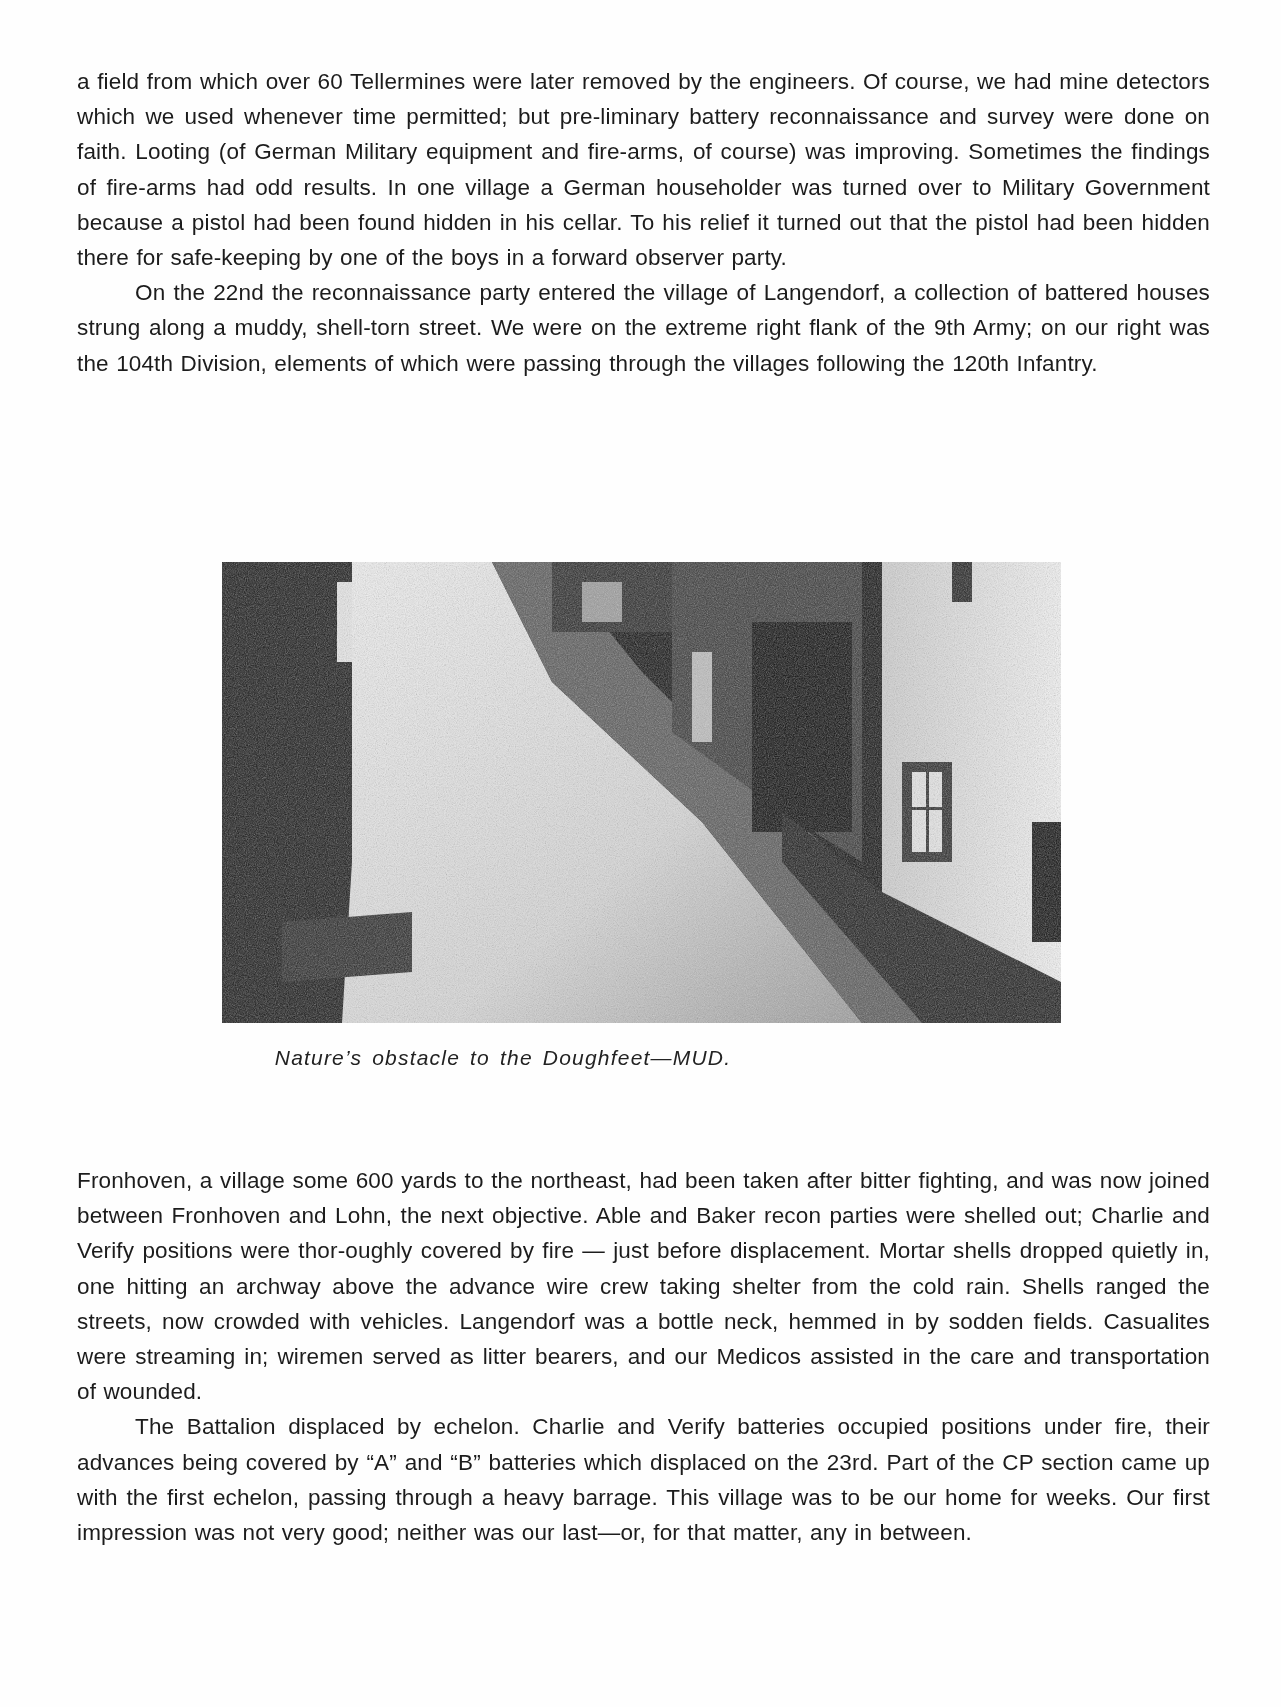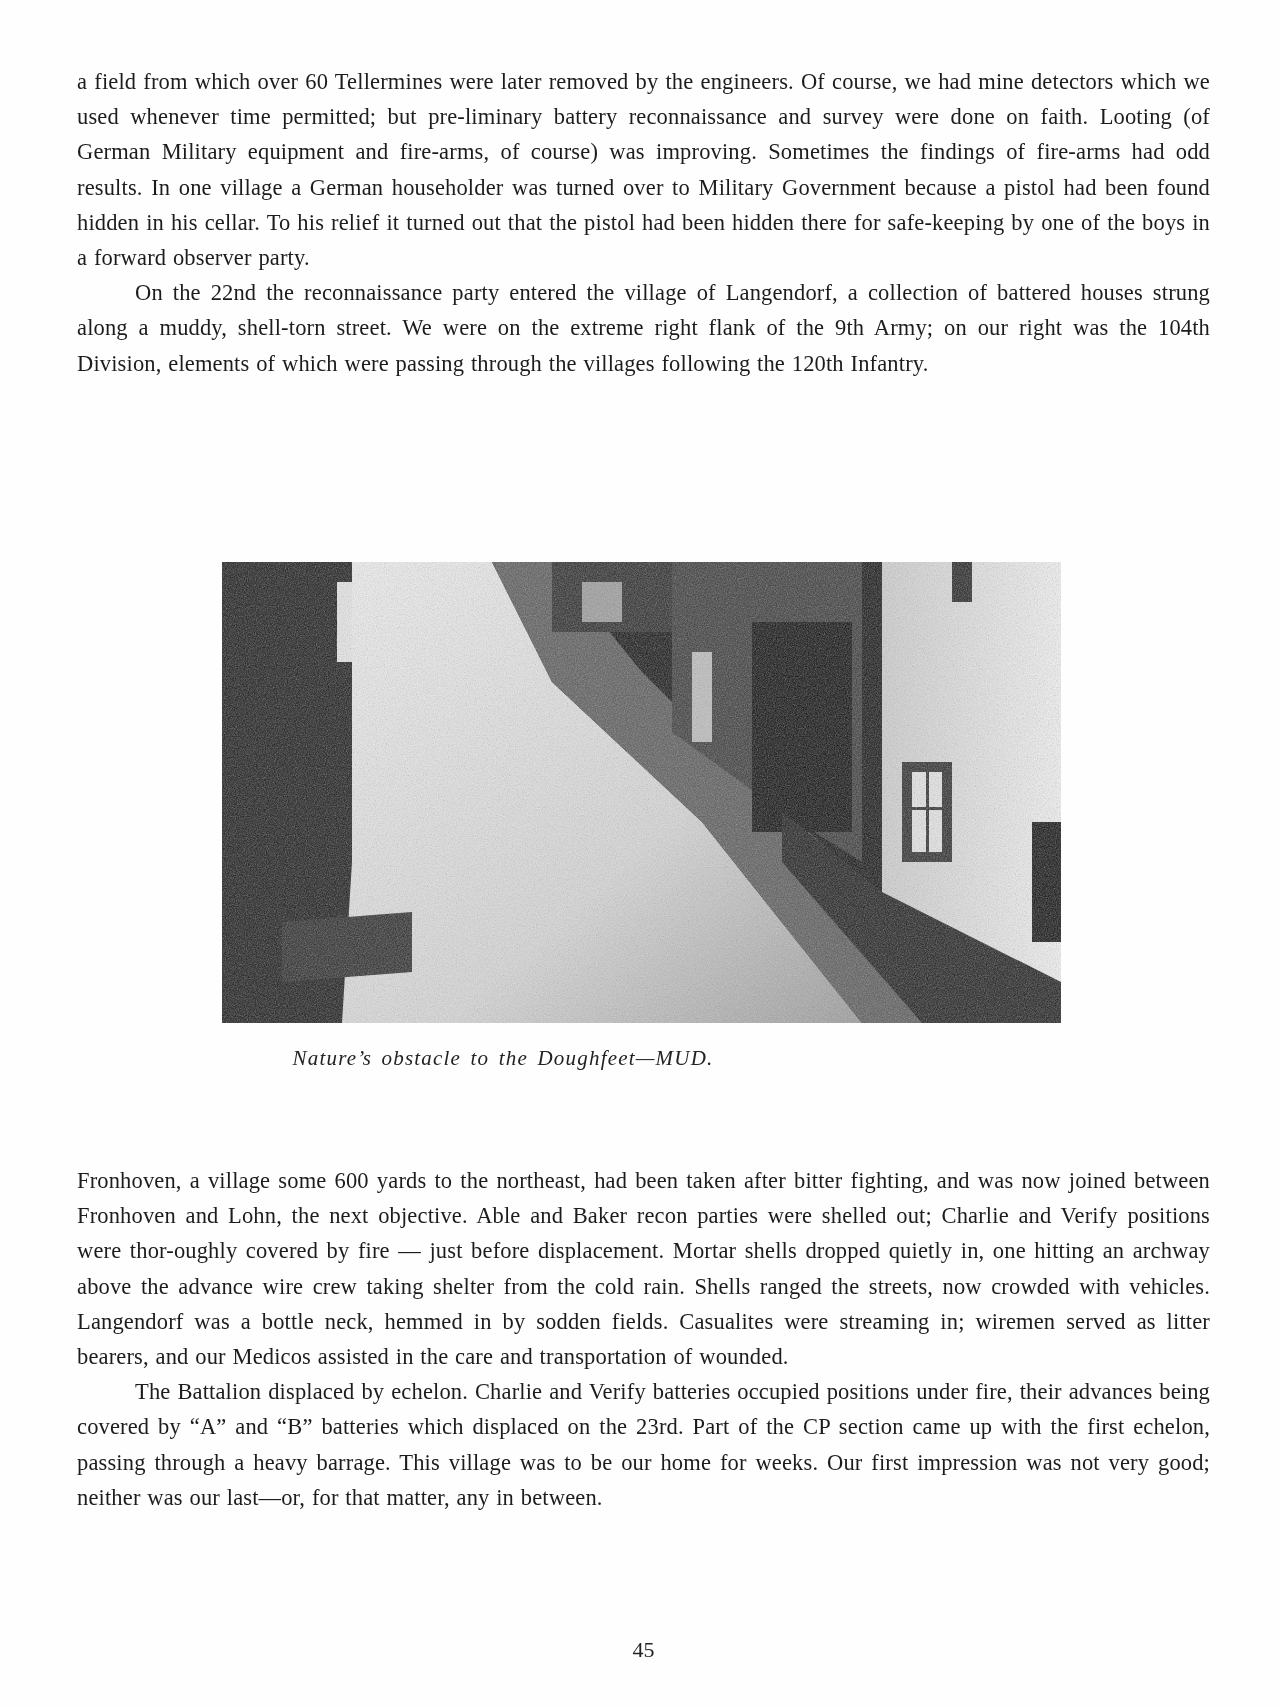--- a/index.html
+++ b/index.html
@@ -1,20 +1,20 @@
 <!DOCTYPE html>
 <html><head>
 <meta charset="utf-8">
 <style>
   html, body { margin: 0; padding: 0; background: #ffffff; }
   body { width: 1281px; height: 1707px; position: relative; overflow: hidden; }
   .page {
     position: absolute; left: 0; top: 0; width: 1281px; height: 1707px;
     background: #fefefe; color: #1c1c1c;
-    font-family: Liberation Serif, serif;
+    font-family: Liberation Sans, sans-serif;
   }
   .text-block {
     position: absolute; left: 77px; width: 1133px;
     font-size: 22.5px; line-height: 35.2px;
     text-align: justify; letter-spacing: 0.15px; word-spacing: 1px;
   }
   .text-block p { margin: 0; }
   .text-block p.indent { text-indent: 58px; }
   #block-top { top: 64px; }
   #block-bottom { top: 1163px; }
@@ -98,17 +98,14 @@
 
   <div class="caption">
     <span>Nature’s obstacle to the Doughfeet—MUD.</span>
   </div>
 
   <div class="text-block" id="block-bottom">
     <p>Fronhoven, a village some 600 yards to the northeast, had been taken after bitter fighting, and was now joined between Fronhoven and Lohn, the next objective. Able and Baker recon parties were shelled out; Charlie and Verify positions were thor-oughly covered by fire — just before displacement. Mortar shells dropped quietly in, one hitting an archway above the advance wire crew taking shelter from the cold rain. Shells ranged the streets, now crowded with vehicles. Langendorf was a bottle neck, hemmed in by sodden fields. Casualites were streaming in; wiremen served as litter bearers, and our Medicos assisted in the care and transportation of wounded.</p>
     <p class="indent">The Battalion displaced by echelon. Charlie and Verify batteries occupied positions under fire, their advances being covered by “A” and “B” batteries which displaced on the 23rd. Part of the CP section came up with the first echelon, passing through a heavy barrage. This village was to be our home for weeks. Our first impression was not very good; neither was our last—or, for that matter, any in between.</p>
   </div>
 
-  <div class="page-number">
-    <span>45</span>
-  </div>
 
 </div>
 
 </body></html>

